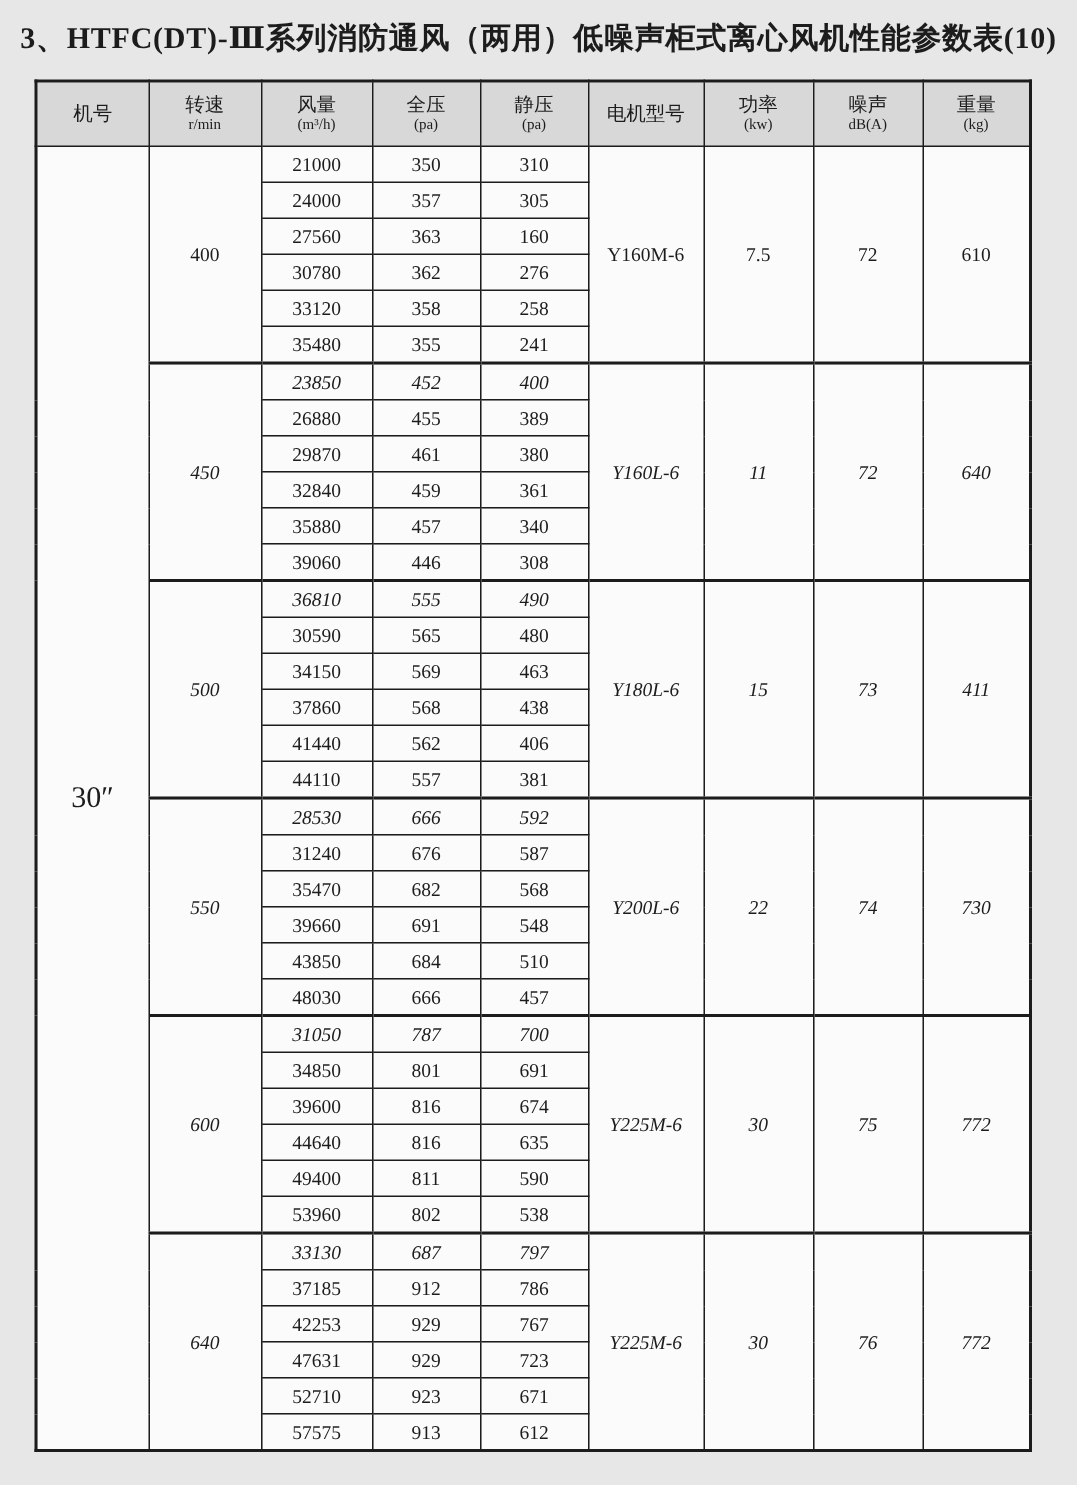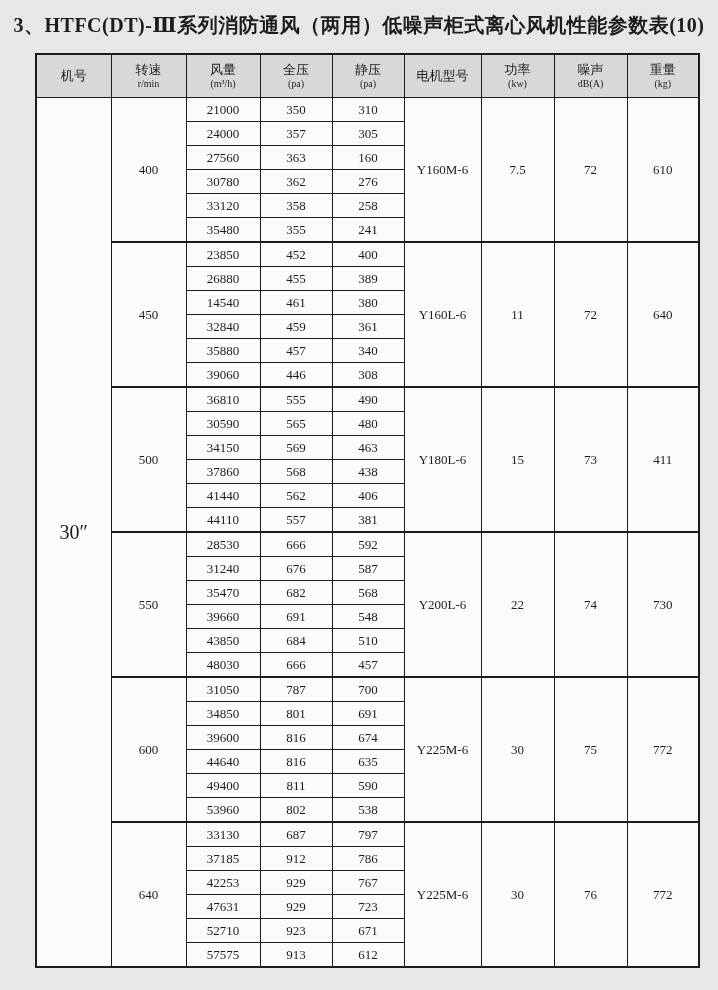--- a/index.html
+++ b/index.html
@@ -22,21 +22,21 @@
     margin:2px 12px 14px 12px;
     text-align:center;
     font-size:20px;
     font-weight:bold;
     letter-spacing:0.5px;
     white-space:nowrap;
   }
   table.spec-table{
     border-collapse:collapse;
     table-layout:fixed;
-    margin:0 auto 0 35px;
+    margin:0 auto 0 23px;
     width:663px;
     border:2px solid var(--border);
   }
   .spec-table th,.spec-table td{
     border:1px solid var(--border);
     text-align:center;
     vertical-align:middle;
     padding:0;
     font-size:13px;
     background:var(--cell-bg);
@@ -45,21 +45,21 @@
   .spec-table thead th{
     height:42px;
     background:var(--shade-bg);
     font-weight:normal;
     line-height:1.25;
   }
   .spec-table tbody td{height:23px;}
   .h-unit{font-size:10px;}
   .bl2{border-left-width:2px;}
   .shade{background:var(--shade-bg);}
-  tr.group-start td{border-top-width:2px;}
+  tr.group-start td{border-top-width:2px;font-style:italic;}
   td.machine-cell{background:var(--cell-bg);font-size:20px;}
   col.c-machine{width:75px;}
   col.c-speed{width:75px;}
   col.c-airflow{width:74px;}
   col.c-total{width:72px;}
   col.c-static{width:72px;}
   col.c-motor{width:77px;}
   col.c-power{width:73px;}
   col.c-noise{width:73px;}
   col.c-weight{width:72px;}
@@ -165,21 +165,21 @@
           <td class="shade" rowspan="6">11</td>
           <td class="shade" rowspan="6">72</td>
           <td class="bl2 shade" rowspan="6">640</td>
         </tr>
         <tr>
           <td class="bl2 shade">26880</td>
           <td class="bl2 shade">455</td>
           <td class="bl2 shade">389</td>
         </tr>
         <tr>
-          <td class="bl2 shade">14540</td>
+          <td class="bl2 shade">29870</td>
           <td class="bl2 shade">461</td>
           <td class="bl2 shade">380</td>
         </tr>
         <tr>
           <td class="bl2 shade">32840</td>
           <td class="bl2 shade">459</td>
           <td class="bl2 shade">361</td>
         </tr>
         <tr>
           <td class="bl2 shade">35880</td>

